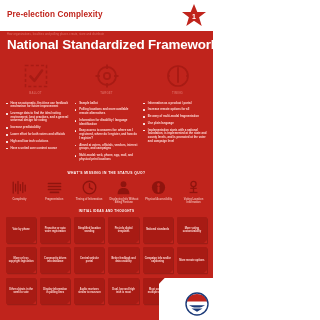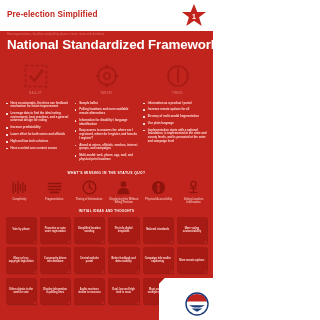--- a/index.html
+++ b/index.html
@@ -100,21 +100,21 @@
     width:74px;height:74px;background:#ffffff;transform:rotate(45deg);
   }
   .corner .seal{position:absolute;right:4px;bottom:4px;width:24px;height:24px;}
 </style>
 </head>
 <body>
 
 <div class="poster">
 
   <div class="topbar">
-    <div class="topbar-title">Pre-election Simplified</div>
+    <div class="topbar-title">Pre-election Complexity</div>
     <div class="star-logo">
       <svg viewBox="0 0 26 25" width="26" height="25">
         <polygon points="13,1 16.3,9 25,9 18.1,14.3 20.7,23 13,17.8 5.3,23 7.9,14.3 1,9 9.7,9" fill="#c0241c"></polygon>
         <text x="13" y="16.3" font-family="Liberation Sans, sans-serif" font-size="7" font-weight="bold" fill="#ffffff" text-anchor="middle">1</text>
       </svg>
     </div>
   </div>
 
   <div class="titleband">
     <div class="eyebrow">How organizations, localities and polling places create, store and distribute</div>

